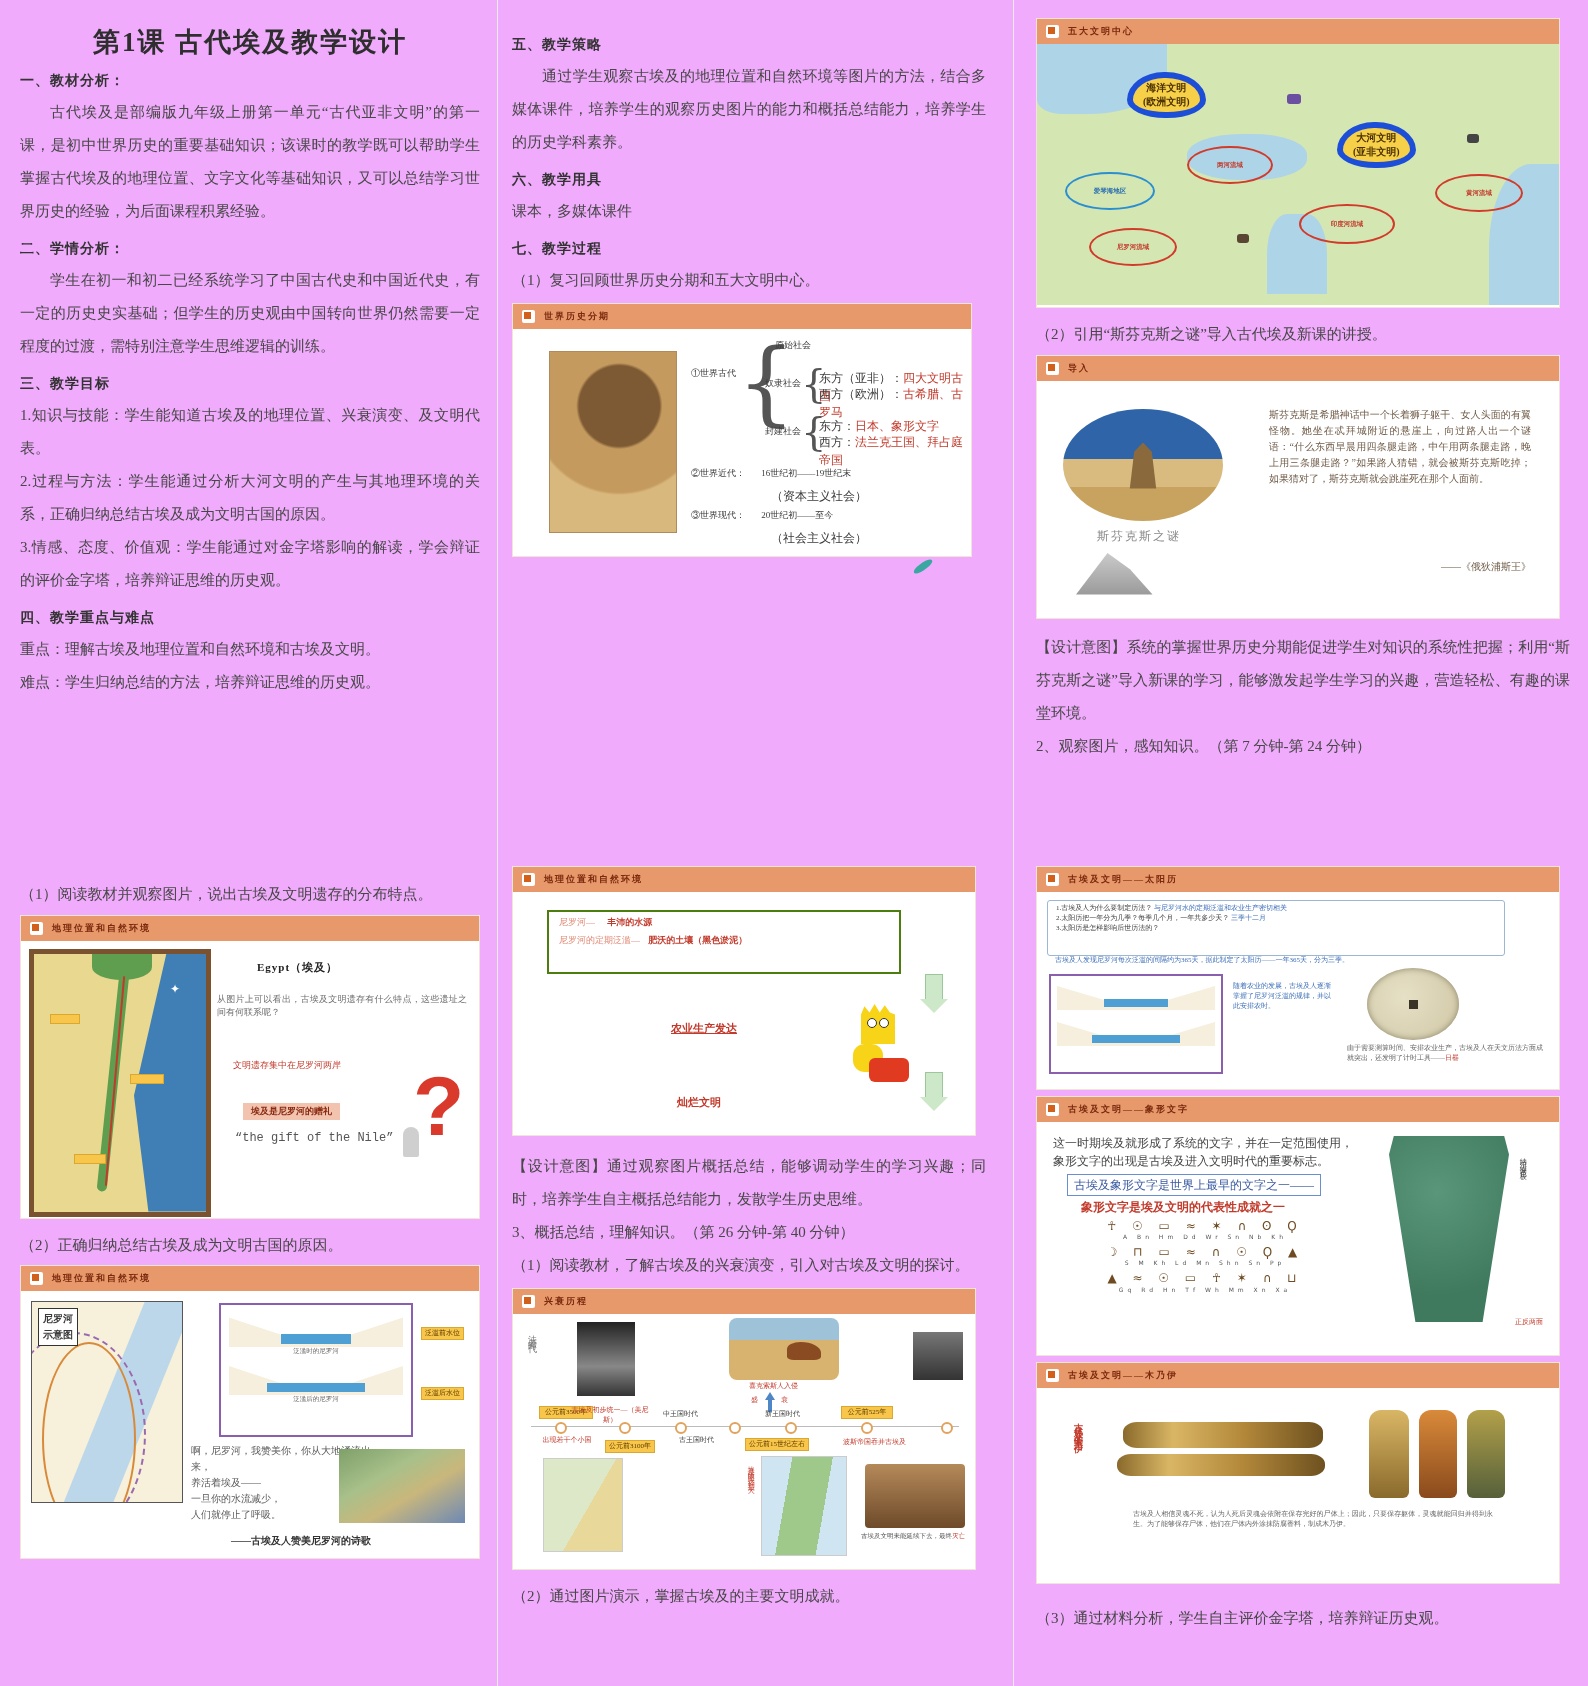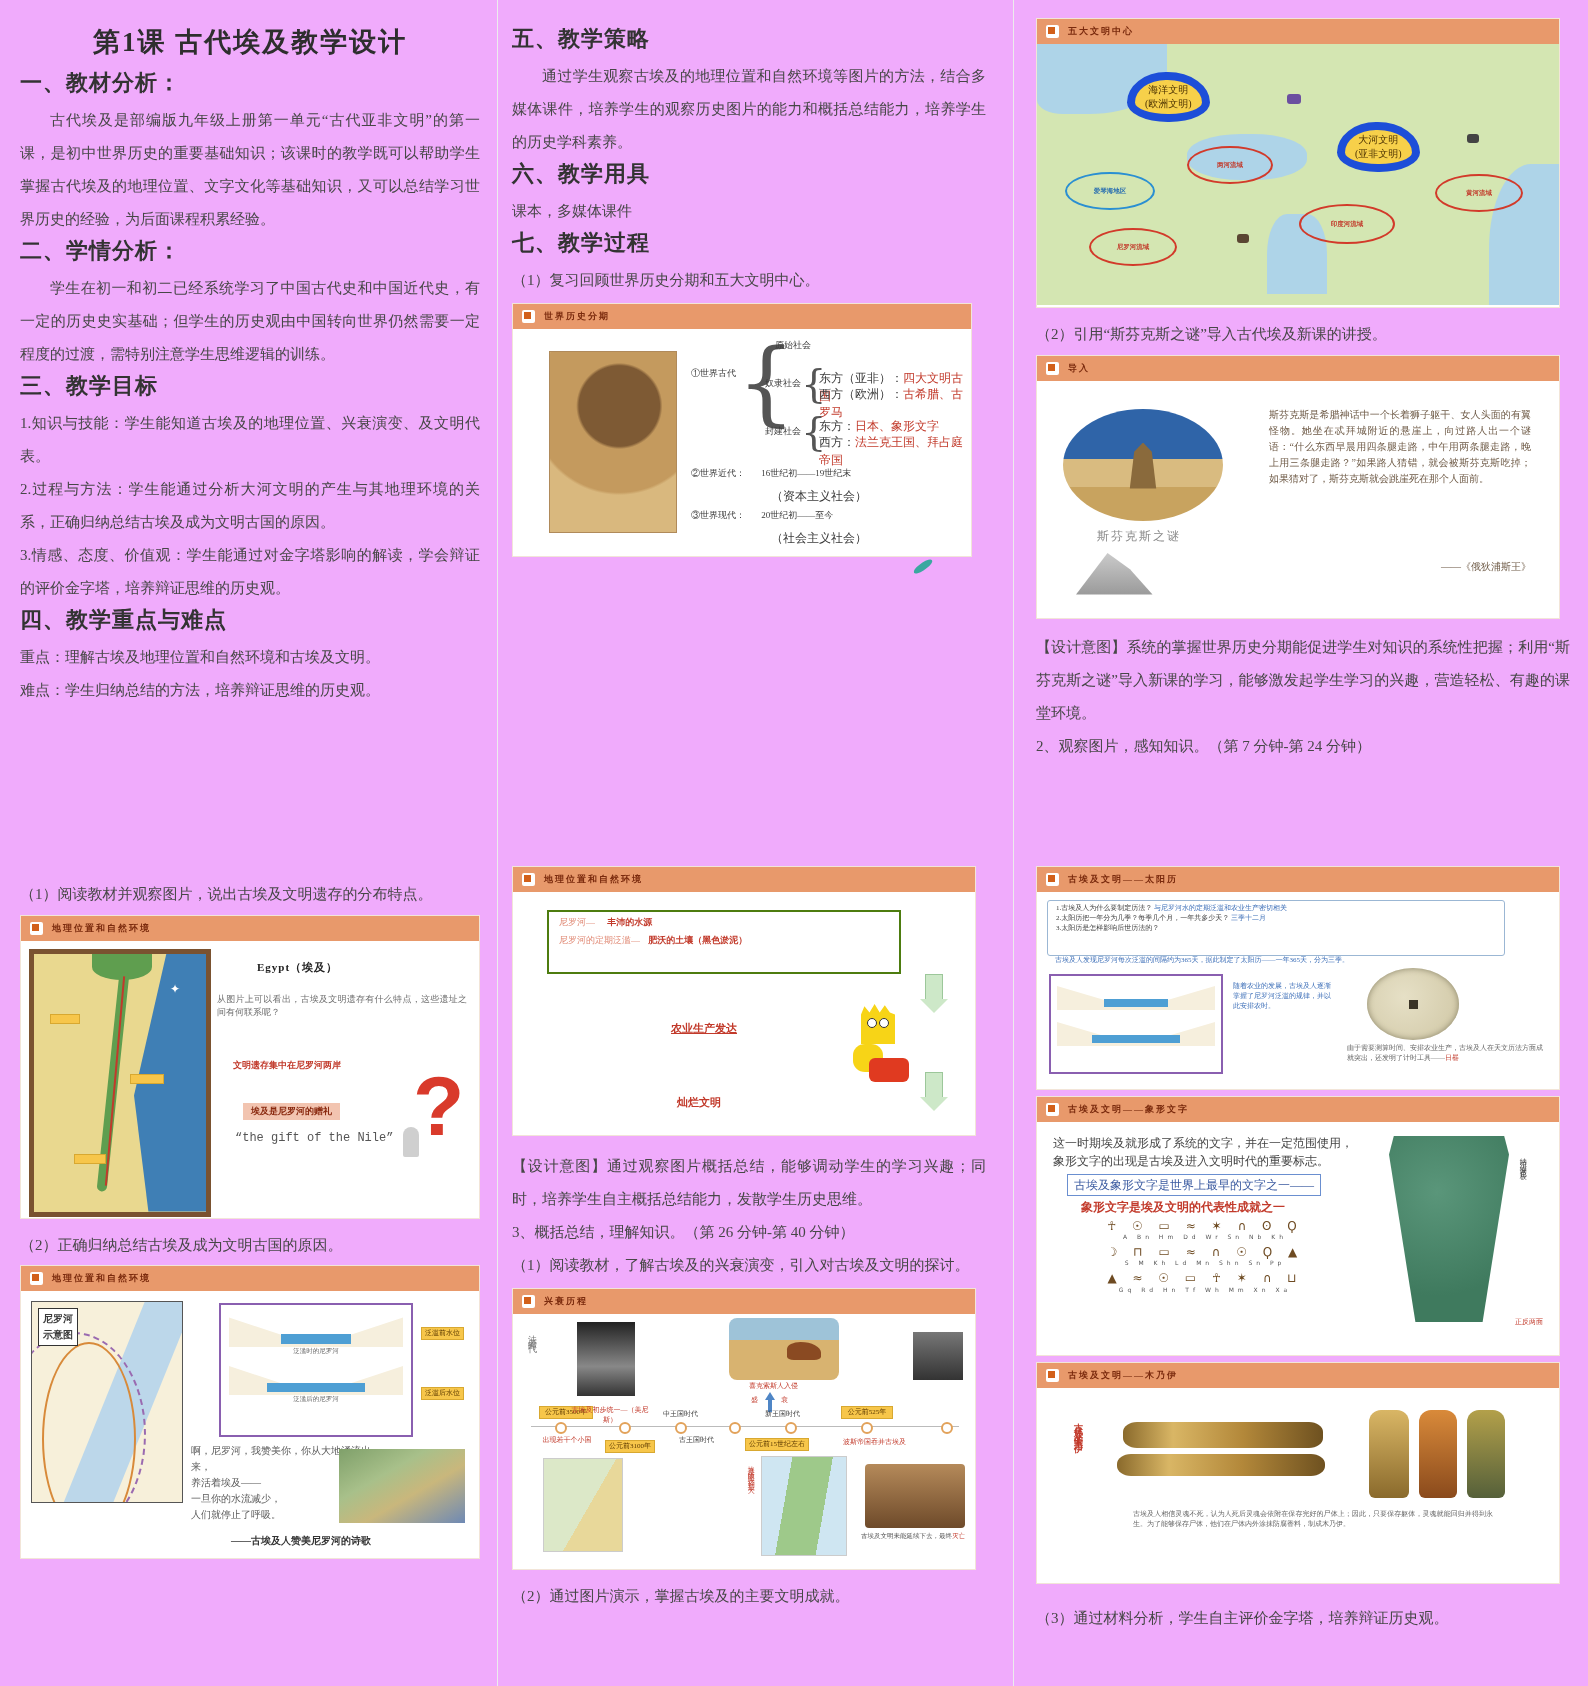--- a/index.html
+++ b/index.html
@@ -1,41 +1,41 @@
 <!DOCTYPE html>
 <html><head>
 <meta charset="utf-8">
 <style>
   html,body{margin:0;padding:0;background:#fff;}
   #page{position:relative;width:1588px;height:1686px;background:#f0abfc;overflow:hidden;
         font-family:"Liberation Serif","DejaVu Serif",serif;color:#3b3b3b;}
   .vsep{position:absolute;top:0;width:1px;height:1686px;background:#ececec;}
   .panel{position:absolute;}
   .doc-title{font-size:27px;font-weight:bold;text-align:center;letter-spacing:2px;color:#2e2e2e;margin:0 0 8px;}
-  .h2{font-size:22px;font-weight:bold;letter-spacing:1px;margin:0 0 6px;color:#333;}
+  .h2{font-size:14px;font-weight:bold;letter-spacing:1px;margin:12px 0 6px;color:#333;}
   .para{font-size:15px;line-height:2.2;text-align:justify;color:#474747;margin:0;}
   .ind{text-indent:2em;}
   .cap{font-size:15px;line-height:1.9;margin:12px 0 6px;color:#474747;}
   .red{color:#c23a2b;}
   .blue{color:#3d6fb8;}
   .pink{color:#e08873;}
   
   .slide{margin:6px 0;border:1px solid #f2e5d8;background:#fff;}
   .shead{height:25px;background:#e8996b;display:flex;align-items:center;gap:9px;padding:0 9px;}
   .sicon{width:13px;height:13px;background:#fff;border-radius:2px;position:relative;flex:0 0 auto;}
   .sicon::after{content:"";position:absolute;left:2px;top:2px;width:7px;height:7px;background:#d2601a;}
   .stitle{font-size:9px;color:#7a2a0d;letter-spacing:2px;font-weight:bold;}
   .sbody{position:relative;background:#fff;}
   .abs{position:absolute;}
   .t6{font-size:6.5px;line-height:1.3;} .t7{font-size:7px;line-height:1.4;} .t8{font-size:12px;line-height:1.5;}
   .t9{font-size:9px;line-height:1.5;} .t10{font-size:10px;line-height:1.6;} .t11{font-size:11px;line-height:1.6;}
   .ytag{background:#f7c64a;border:1px solid #d8a830;color:#5d3a00;display:inline-block;padding:0 3px;
         font-size:7px;line-height:1.6;text-align:center;}
-  .cloud{background:#f7d04a;border:8px solid #1d4ed8;border-radius:48% 52% 50% 50%/62% 62% 40% 40%;
-         padding:3px 10px;font-size:10px;font-weight:normal;text-align:center;white-space:pre-line;color:#4a3000;}
+  .cloud{background:#f7d04a;border:6px solid #1d4ed8;border-radius:48% 52% 50% 50%/62% 62% 40% 40%;
+         padding:3px 10px;font-size:10px;font-weight:bold;text-align:center;white-space:pre-line;color:#4a3000;}
   .oval{border:2px solid #d23a2a;border-radius:50%;display:flex;align-items:center;justify-content:center;
         color:#c23a2b;font-weight:bold;}
   .oval.bluec{border-color:#2a8fd2;color:#2a6fb0;}
   .brace{font-family:"DejaVu Serif",serif;color:#555;font-weight:normal;line-height:1;}
   .garrow{width:16px;background:#cde8c8;border:1px solid #9cc79a;position:relative;margin:0 auto;}
   .garrow::after{content:"";position:absolute;left:50%;transform:translateX(-50%);bottom:-12px;
         border:14px solid transparent;border-top-color:#cde8c8;border-bottom:none;}
   .xbox{border:2px solid #8a5fb0;background:#fff;}
   .basin{position:relative;height:32px;overflow:hidden;}
   .ground{position:absolute;inset:0;background:#f6efdd;clip-path:polygon(0 8%,30% 62%,70% 62%,100% 8%,100% 100%,0 100%);}
@@ -175,21 +175,21 @@
           <div class="abs" style="left:58px;top:0;width:60px;height:26px;background:#5f9e4f;border-radius:0 0 50% 50%"></div>
           <div class="abs" style="left:74px;top:18px;width:10px;height:220px;background:#5f9e4f;border-radius:6px;transform:rotate(6deg)"></div>
           <div class="abs" style="left:80px;top:22px;width:2px;height:210px;background:#c23a2b;transform:rotate(5deg)"></div>
           <span class="ytag abs" style="left:16px;top:60px;width:22px;height:8px"></span>
           <span class="ytag abs" style="left:96px;top:120px;width:26px;height:8px"></span>
           <span class="ytag abs" style="left:40px;top:200px;width:24px;height:8px"></span>
           <span class="abs" style="right:26px;top:28px;color:#fff;font-size:12px">✦</span>
         </div>
         <div class="abs t11" style="left:236px;top:18px;font-weight:bold;color:#222;letter-spacing:1px">Egypt（埃及）</div>
         <div class="abs t9" style="left:196px;top:52px;width:250px;color:#6e6e6e;text-align:justify">从图片上可以看出，古埃及文明遗存有什么特点，这些遗址之间有何联系呢？</div>
-        <div class="abs t9 red" style="left:212px;top:118px;font-weight:bold">文明遗存集中在尼罗河两岸</div>
+        <div class="abs t9 red" style="left:212px;top:118px;font-weight:normal">文明遗存集中在尼罗河两岸</div>
         <div class="abs t9" style="left:222px;top:162px;background:#f2c4b0;color:#8a2a10;padding:2px 8px;font-weight:bold">埃及是尼罗河的赠礼</div>
         <div class="abs t8" style="left:214px;top:188px;color:#555;font-family:'Liberation Mono',monospace">“the gift of the Nile”</div>
         <div class="abs qmark" style="left:392px;top:128px">?</div>
         <div class="abs" style="left:382px;top:186px;width:16px;height:30px;background:#cfcfcf;border-radius:8px 8px 2px 2px"></div>
       </div>
     </div>
     <p class="cap">（2）正确归纳总结古埃及成为文明古国的原因。</p>
     <div class="slide" style="width:458px;height:292px">
       <div class="shead">
         <span class="sicon"></span>

